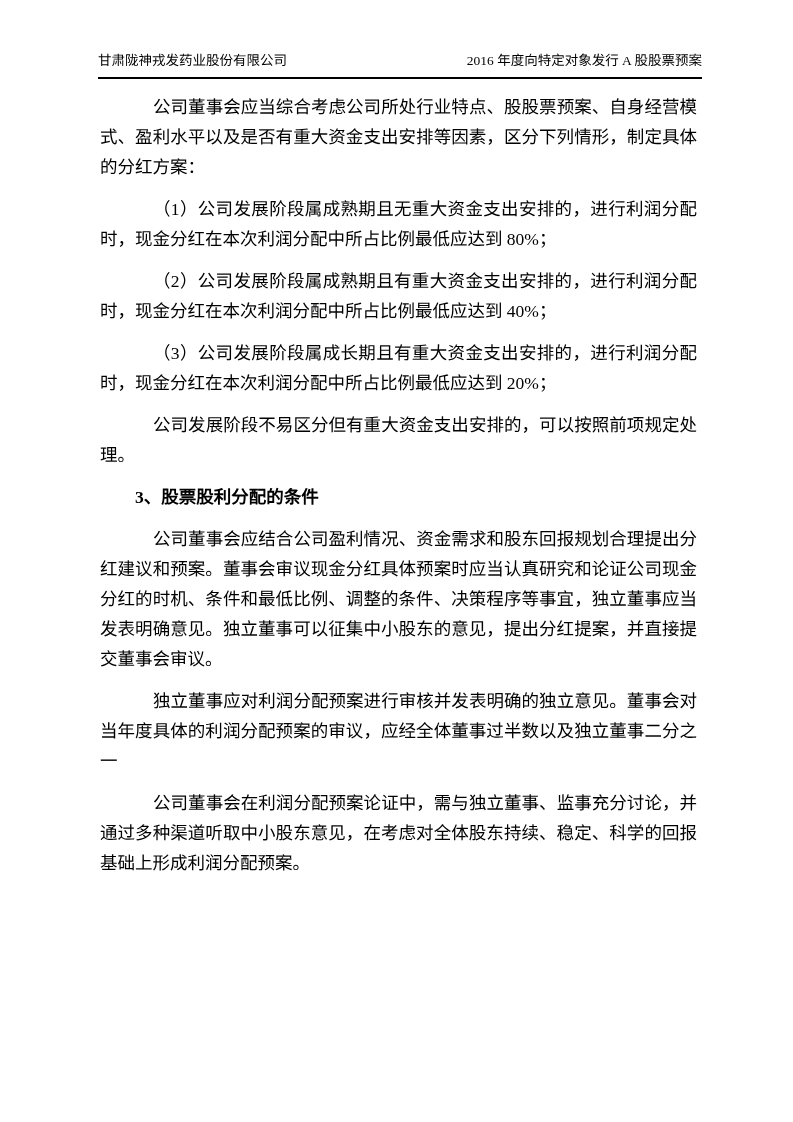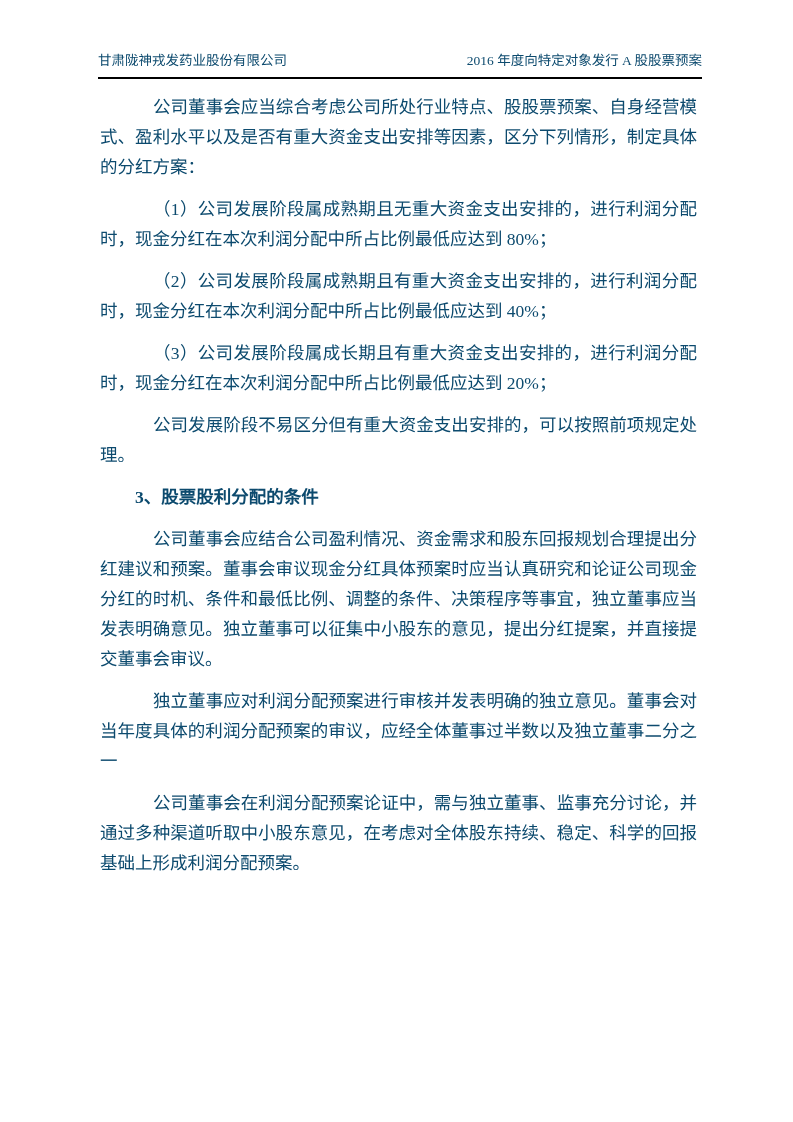--- a/index.html
+++ b/index.html
@@ -3,21 +3,21 @@
 <meta charset="utf-8">
 <title>Document Page</title>
 <style>
   * { margin: 0; padding: 0; box-sizing: border-box; }
   html, body { background: #ffffff; }
   .page {
     position: relative;
     width: 793px;
     height: 886px;
     background: #ffffff;
-    color: #0c4a6e;
+    color: #000000;
     font-family: "Liberation Serif", "DejaVu Serif", serif;
     overflow: hidden;
     margin: 0 auto;
   }
   .running-header {
     position: absolute;
     left: 98px;
     top: 52px;
     width: 604px;
     display: flex;

